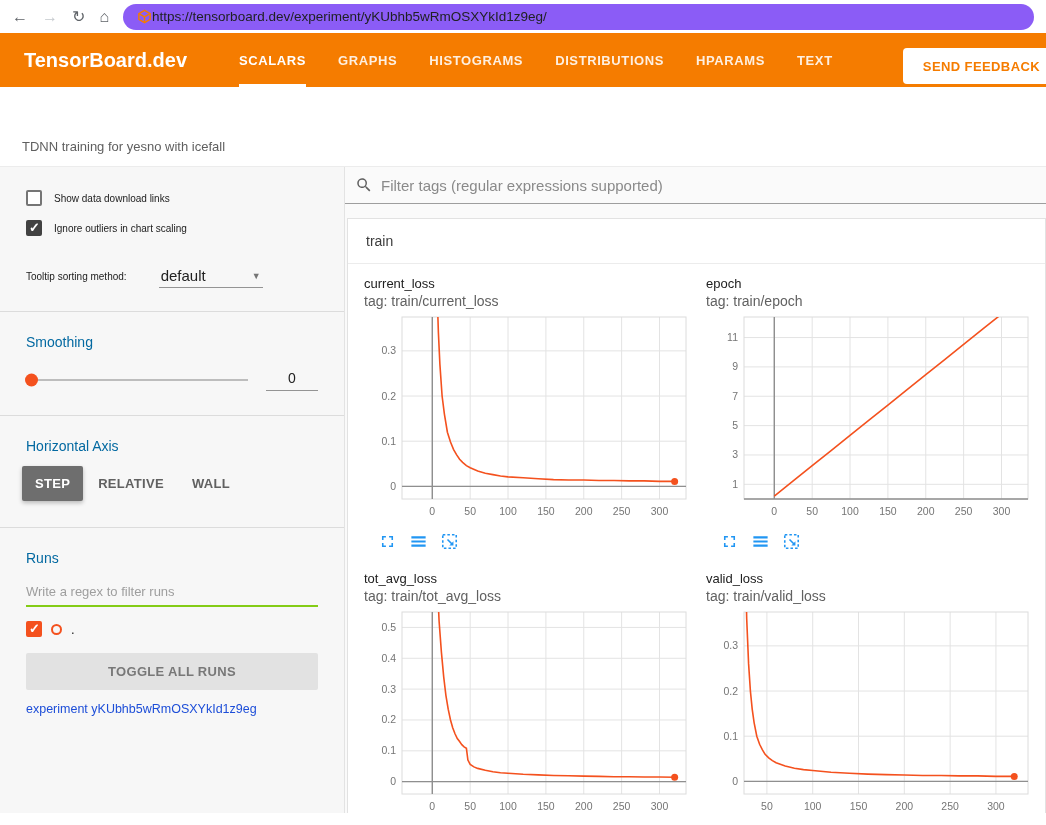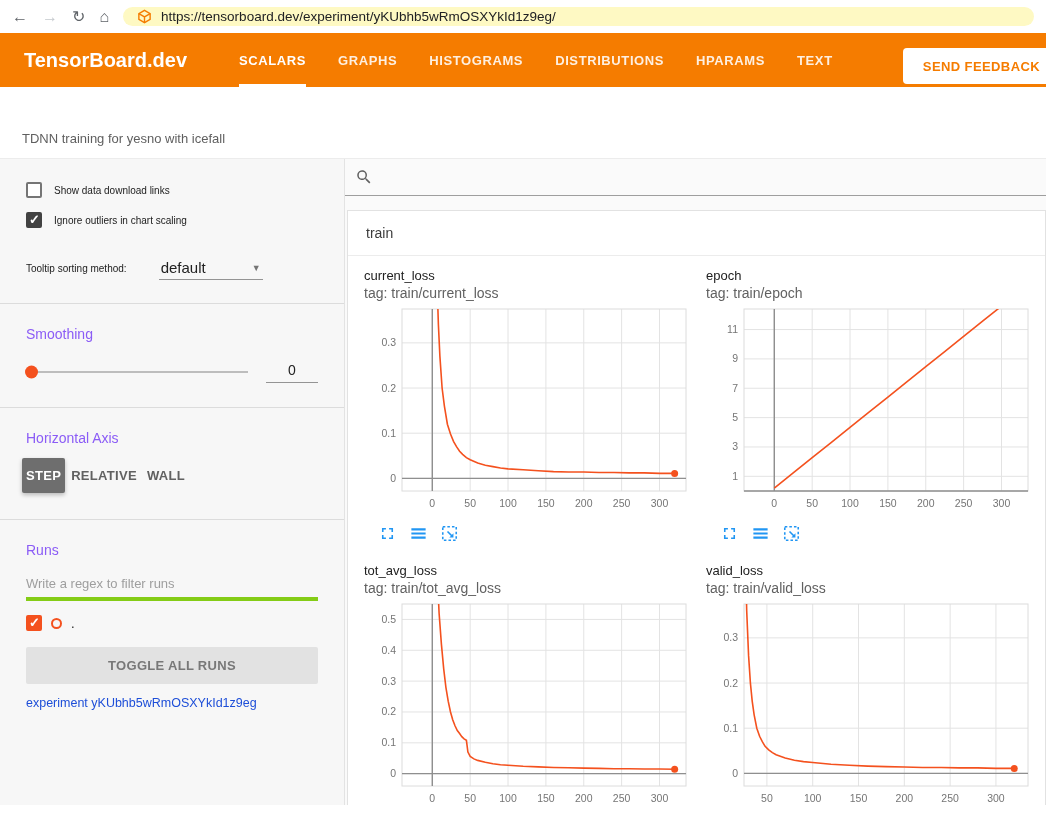--- a/index.html
+++ b/index.html
@@ -3,57 +3,57 @@
 <meta charset="utf-8">
 <style>
   * { margin:0; padding:0; box-sizing:border-box; }
   html,body { width:1046px; height:825px; overflow:hidden; }
   body { font-family:"Liberation Sans", sans-serif; background:#fff; }
 
   
   .browser-bar { height:33px; display:flex; align-items:center; gap:14px; padding:0 12px; background:#fff; }
   .nav-ic { font-size:16px; color:#5f6368; cursor:pointer; line-height:1; }
   .nav-ic.disabled { color:#c5c9cd; }
-  .addr { flex:1; height:19px; background:#fef9c3; border-radius:14px; display:flex; align-items:center; gap:9px; padding:0 14px; }
+  .addr { flex:1; height:26px; background:#8b5cf6; border-radius:14px; display:flex; align-items:center; padding:0 14px; }
   .favicon { display:flex; color:var(--header); }
   .addr-url { font-size:13.5px; color:#202124; white-space:nowrap; }
 
   
   .header { height:54px; background:var(--header); display:flex; align-items:center; padding:0 24px; position:relative; }
   .logo { color:#fff; font-size:20px; font-weight:700; margin-right:52px; white-space:nowrap; }
   .tabs { display:flex; gap:32px; height:100%; }
   .tab { display:flex; align-items:center; color:rgba(255,255,255,.88); font-size:13px; font-weight:700; letter-spacing:.6px; border-bottom:3px solid transparent; padding-top:3px; cursor:pointer; white-space:nowrap; }
   .tab.active { color:#fff; border-bottom-color:#fff; }
   .feedback-btn { position:absolute; right:-14px; top:15px; height:36px; padding:0 20px; background:#fff; color:var(--header); border:none; border-radius:4px; font-size:13px; font-weight:700; letter-spacing:.4px; font-family:inherit; white-space:nowrap; cursor:pointer; }
 
-  .desc-strip { height:72px; background:#fff; display:flex; align-items:flex-end; padding:0 22px 12px; font-size:13px; color:#5f5f5f; border-bottom:1px solid #ececec; }
+  .desc-strip { height:80px; background:#fff; display:flex; align-items:flex-end; padding:0 22px 12px; font-size:13px; color:#5f5f5f; border-bottom:1px solid #ececec; }
 
   .content { display:flex; height:646px; }
 
   
   .sidebar { width:345px; flex:none; background:#f7f7f7; border-right:1px solid #e3e3e3; padding-top:16px; color:#212121; overflow:hidden; }
   .sb-row { display:flex; align-items:center; gap:12px; padding:7px 26px; }
   .sb-label { font-size:10px; color:#212121; }
   .checkbox { position:relative; width:16px; height:16px; border:2px solid #757575; border-radius:2px; flex:none; cursor:pointer; background:#fff; }
   .checkbox.checked-dark { background:#424242; border-color:#424242; }
   .checkbox.checked-orange { background:var(--run); border-color:var(--run); }
   .checkbox.checked-dark::after, .checkbox.checked-orange::after { content:"✓"; position:absolute; left:1px; top:-2px; color:#fff; font-size:13px; font-weight:700; }
   .tooltip-row { margin-top:14px;gap:32px; }
   .dropdown { display:flex; align-items:center; justify-content:space-between; width:104px; border-bottom:1px solid #949494; padding:3px 2px; font-size:15px; cursor:pointer;text-align:right; }
   .caret { font-size:9px; color:#757575; }
   .sb-divider { border-top:1px solid #dcdcdc; margin:16px 0; }
-  .sb-section-label { padding:6px 26px 6px; font-size:14px; color:#8b5cf6; }
+  .sb-section-label { padding:6px 26px 6px; font-size:14px; color:#0369a1; }
   .slider-row { display:flex; align-items:center; gap:18px; padding:12px 26px 8px; }
   .slider { position:relative; flex:1; height:2px; background:#bdbdbd; cursor:pointer; }
   .slider-knob { position:absolute; left:-1px; top:50%; transform:translateY(-50%); width:13px; height:13px; border-radius:50%; background:var(--run); }
   .slider-val { width:52px; text-align:center; font-size:14px; border-bottom:1px solid #949494; padding:2px 0 4px; }
   .axis-btns { display:flex; gap:2px; padding:6px 22px 10px; }
-  .axis-btn { border:none; background:transparent; color:#616161; font-size:13px; font-weight:700; letter-spacing:.3px; padding:10px 4px; border-radius:2px; font-family:inherit; cursor:pointer; }
+  .axis-btn { border:none; background:transparent; color:#616161; font-size:13px; font-weight:700; letter-spacing:.3px; padding:10px 13px; border-radius:2px; font-family:inherit; cursor:pointer; }
   .axis-btn.active { background:#6e6e6e; color:#fff; box-shadow:0 2px 4px rgba(0,0,0,.25); }
-  .regex-input { display:block; width:292px; margin:6px 26px 0; border:none; border-bottom:4px solid #84cc16; background:transparent; font-size:13px; padding:6px 0; color:#212121; font-family:inherit; outline:none; }
+  .regex-input { display:block; width:292px; margin:6px 26px 0; border:none; border-bottom:2px solid #84cc16; background:transparent; font-size:13px; padding:6px 0; color:#212121; font-family:inherit; outline:none; }
   .regex-input::placeholder { color:#9e9e9e; }
   .run-row { display:flex; align-items:center; gap:9px; padding:14px 26px 6px; }
   .run-circle { width:11px; height:11px; border:2px solid var(--run); border-radius:50%; flex:none; }
   .run-name { font-size:13px; }
   .toggle-btn { display:block; width:292px; margin:10px 26px 6px; background:#e2e2e2; border:none; color:#787878; font-size:13px; font-weight:700; letter-spacing:.3px; padding:11px 0; border-radius:2px; font-family:inherit; cursor:pointer; }
   .exp-label { padding:6px 26px; font-size:12.5px; color:#1d4ed8; }
 
   
   .main { flex:1; background:#fafafa; overflow:hidden; }
   .filter-row { display:flex; align-items:center; gap:8px; height:37px; padding:0 10px; border-bottom:1px solid #9e9e9e; }
@@ -147,20 +147,21 @@
     <div class="exp-label">experiment yKUbhb5wRmOSXYkId1z9eg</div>
   </div>
 
   <div class="main">
     <div class="filter-row">
       <span style="display:flex;">
         <svg viewBox="0 0 24 24" width="18" height="18">
             <path fill="#616161" d="M15.5 14h-.8l-.3-.3a6.5 6.5 0 1 0-.7.7l.3.3v.8l5 5 1.5-1.5-5-5zm-6 0a4.5 4.5 0 1 1 0-9 4.5 4.5 0 0 1 0 9z"></path>
           </svg>
       </span>
+      <input class="filter-input" placeholder="Filter tags (regular expressions supported)" style="">
     </div>
     <div class="card">
       <div class="card-header">train</div>
       <div class="charts-grid" id="charts-grid">
           <div class="chart-cell">
             <div class="chart-title">current_loss</div>
             <div class="chart-tag">tag: train/current_loss</div>
             <div class="chart-plot"><svg width="332" height="212">
                 <line x1="38" x2="322" y1="173.3548387096774" y2="173.3548387096774" stroke="#e3e3e3"></line>
                 <text x="32" y="176.8548387096774" text-anchor="end" font-size="10.5" fill="#757575">0</text>

